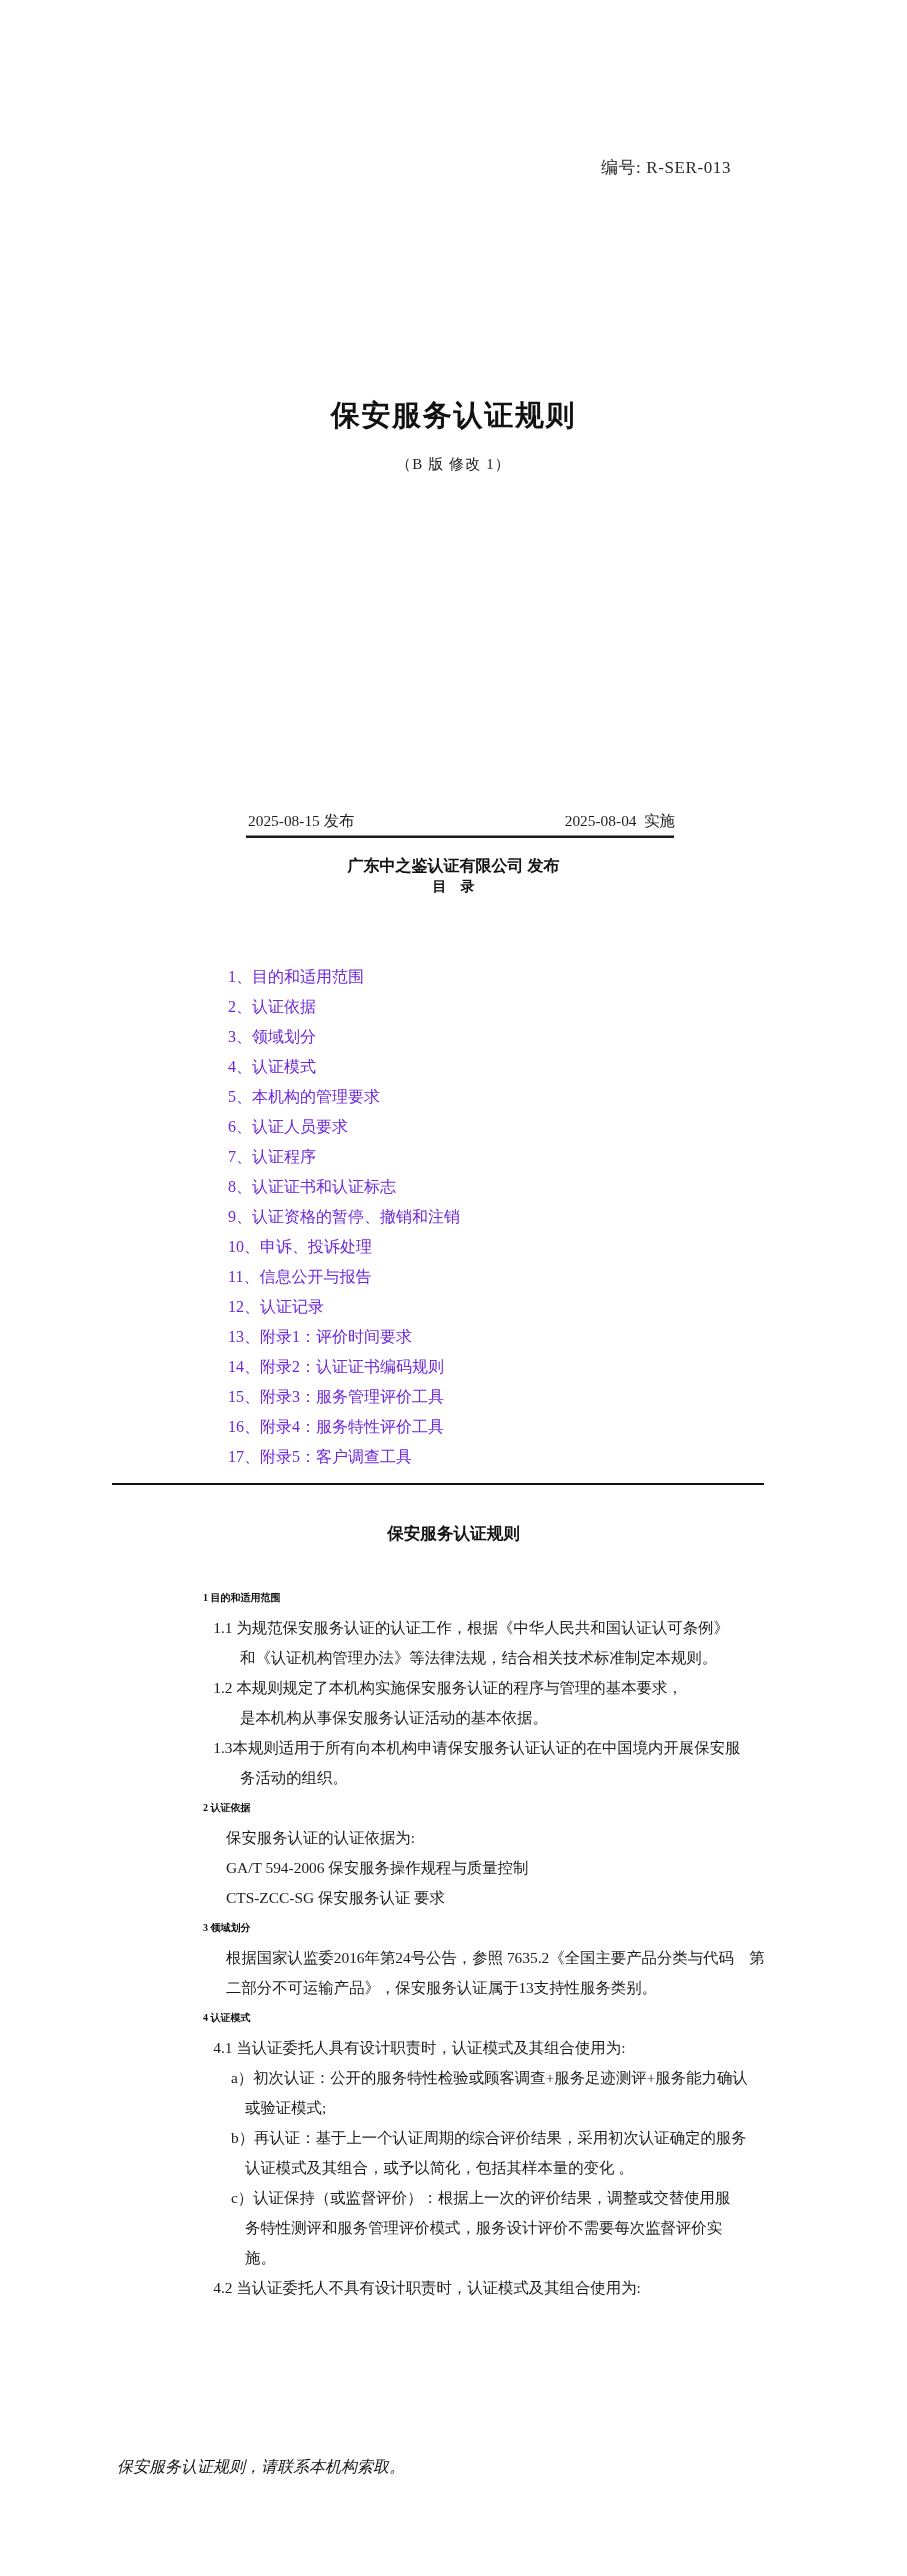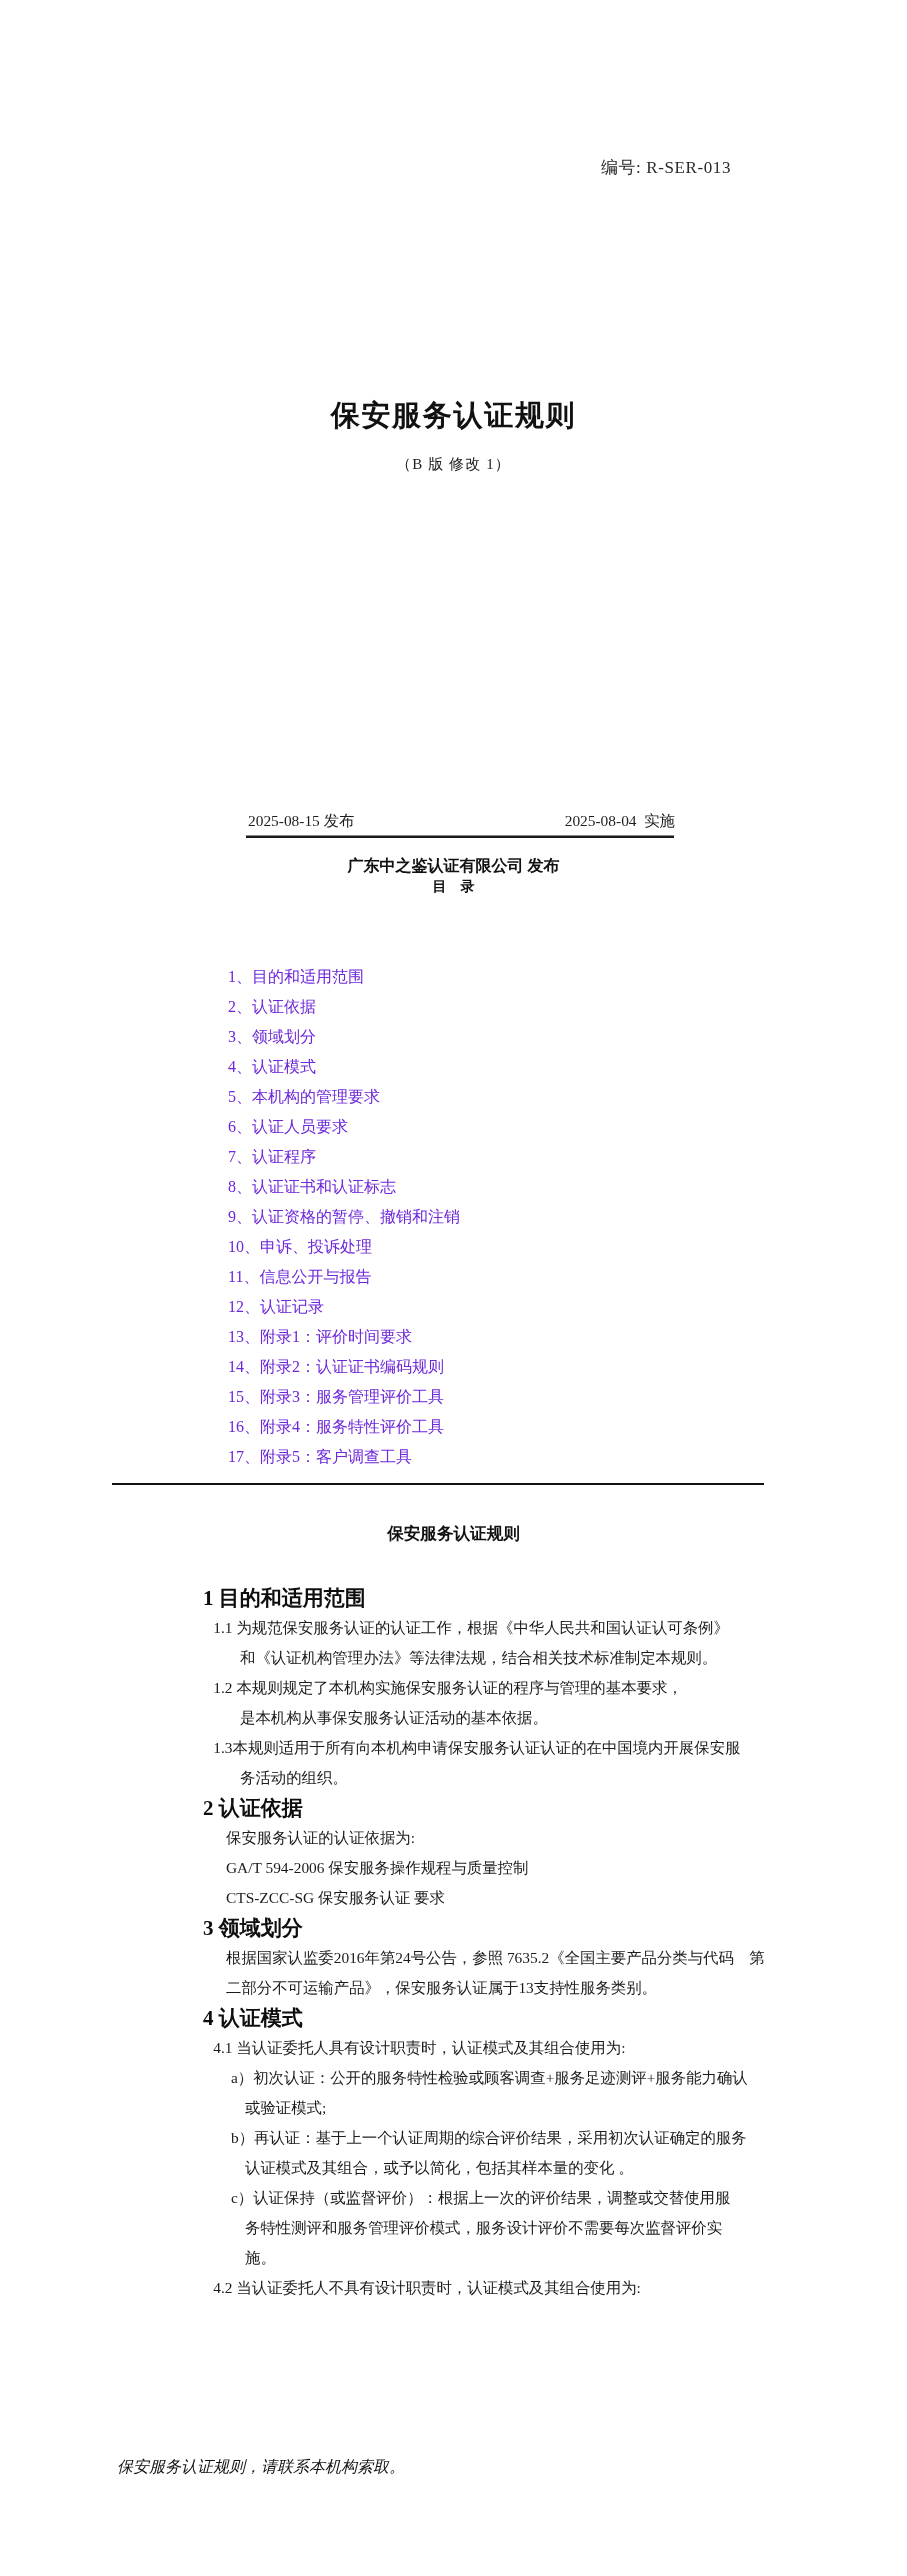--- a/index.html
+++ b/index.html
@@ -120,21 +120,21 @@
   .body-lines {
     position: absolute;
     top: 1583px;
     left: 203px;
     width: 618px;
     font-size: 15.4px;
     line-height: 30px;
     color: #1b1b1b;
     white-space: pre;
   }
-  .body-line.ln-h  { margin-left: 0;   font-weight: bold; font-size: 21px; color: #0e0e0e; }
+  .body-line.ln-h  { margin-left: 0;   font-weight: bold; font-size: 10px; color: #0e0e0e; }
   .body-line.ln-p  { margin-left: 10.3px; }
   .body-line.ln-ref{ margin-left: 23px; }
   .body-line.ln-c  { margin-left: 37px; }
   .body-line.ln-a  { margin-left: 28px; }
   .body-line.ln-ac { margin-left: 42px; }
 
   .footer {
     position: absolute;
     top: 2359px;
     left: 117px;

